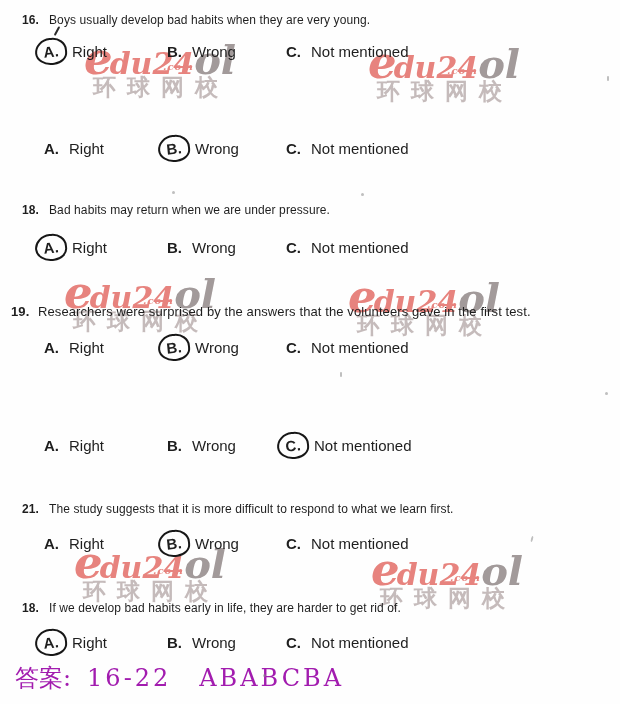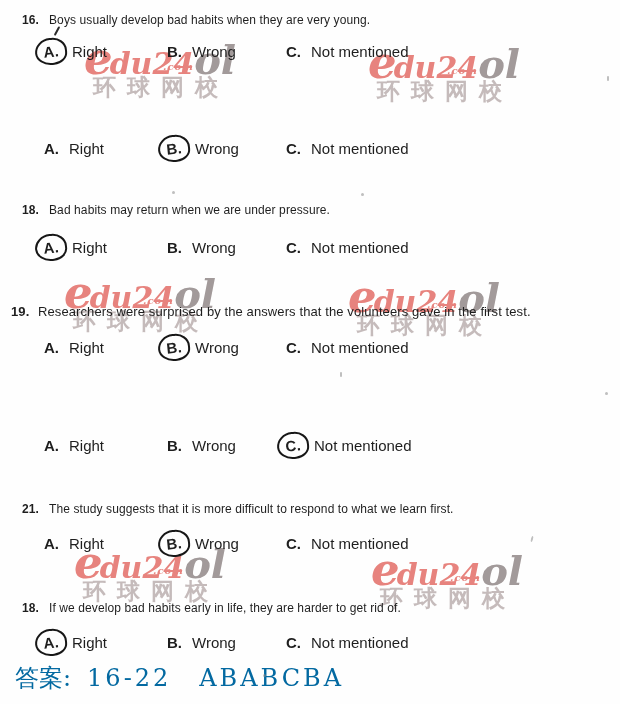--- a/index.html
+++ b/index.html
@@ -41,21 +41,21 @@
   }
   .wm-cn{
     margin:4px 0 0 9px;font-size:23px;font-weight:700;
     letter-spacing:11px;color:var(--wm-cn,#c6bcbc);
     font-family:"DejaVu Sans","Liberation Sans",sans-serif;white-space:nowrap;
   }
   
   .answer{
     position:absolute;left:15px;top:662px;
     font-family:"DejaVu Serif","Liberation Serif",serif;
-    font-size:24px;color:#0369a1;white-space:nowrap;
+    font-size:24px;color:#a21caf;white-space:nowrap;
   }
   .answer .range{margin-left:16px;letter-spacing:3px;}
   .answer .letters{margin-left:28px;letter-spacing:3px;}
   
   .tick{position:absolute;width:2px;background:#2a2a2a;border-radius:1px;}
   .speck{position:absolute;width:3px;height:3px;background:#8a8a8a;border-radius:50%;opacity:.55;}
 </style>
 </head>
 <body>
 

